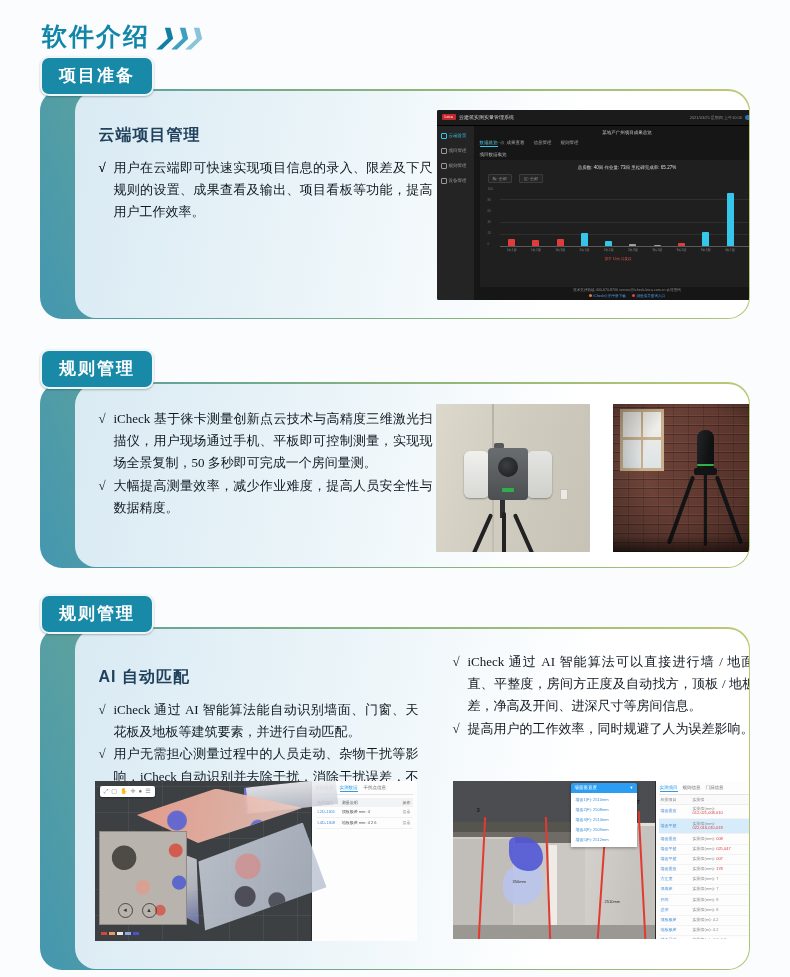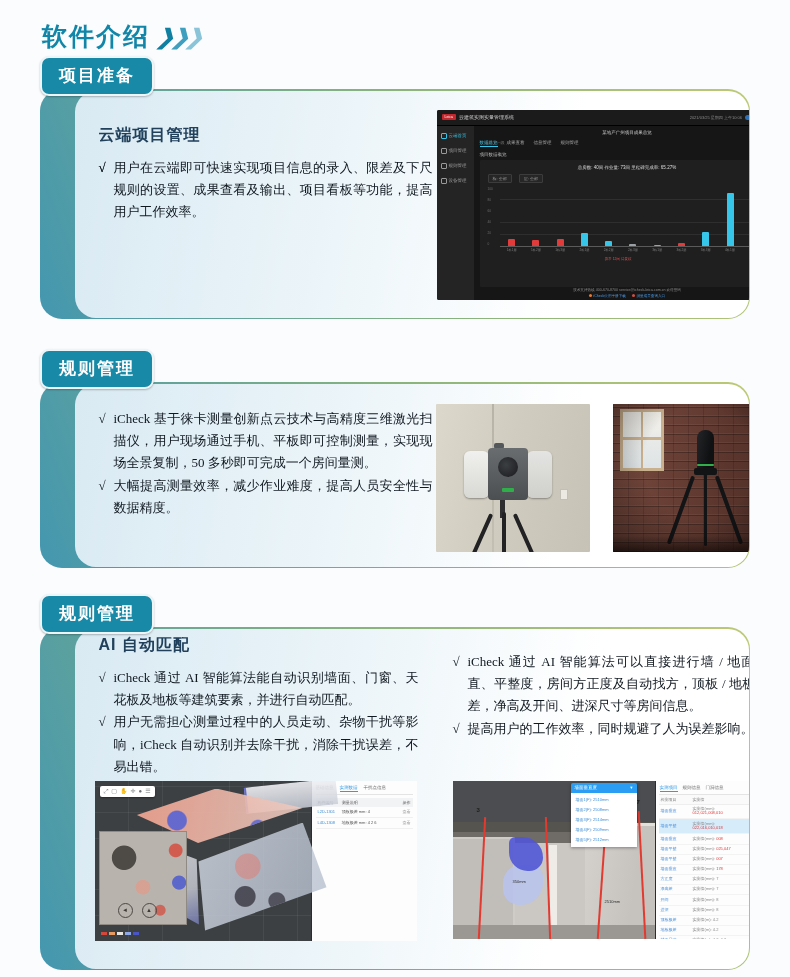--- a/index.html
+++ b/index.html
@@ -402,21 +402,21 @@
 
       </div>
     </div>
   </div>
 
   <div class="sec" style="top:594px">
     <div class="sec-tab">规则管理</div>
     <div class="card" style="height:343px">
       <div class="card-in">
 
-        <div class="abs" style="left:24px;top:6px;width:320px">
+        <div class="abs" style="left:24px;top:38px;width:320px">
           <div class="blk-h">AI 自动匹配</div>
           <div class="bullet"><span class="mk">√</span><span>iCheck 通过 AI 智能算法能自动识别墙面、门窗、天花板及地板等建筑要素，并进行自动匹配。</span></div>
           <div class="bullet"><span class="mk">√</span><span>用户无需担心测量过程中的人员走动、杂物干扰等影响，iCheck 自动识别并去除干扰，消除干扰误差，不易出错。</span></div>
         </div>
 
         <div class="abs" style="left:378px;top:22px;width:316px">
           <div class="bullet"><span class="mk">√</span><span>iCheck 通过 AI 智能算法可以直接进行墙 / 地面垂直、平整度，房间方正度及自动找方，顶板 / 地板极差，净高及开间、进深尺寸等房间信息。</span></div>
           <div class="bullet"><span class="mk">√</span><span>提高用户的工作效率，同时规避了人为误差影响。</span></div>
         </div>
 

